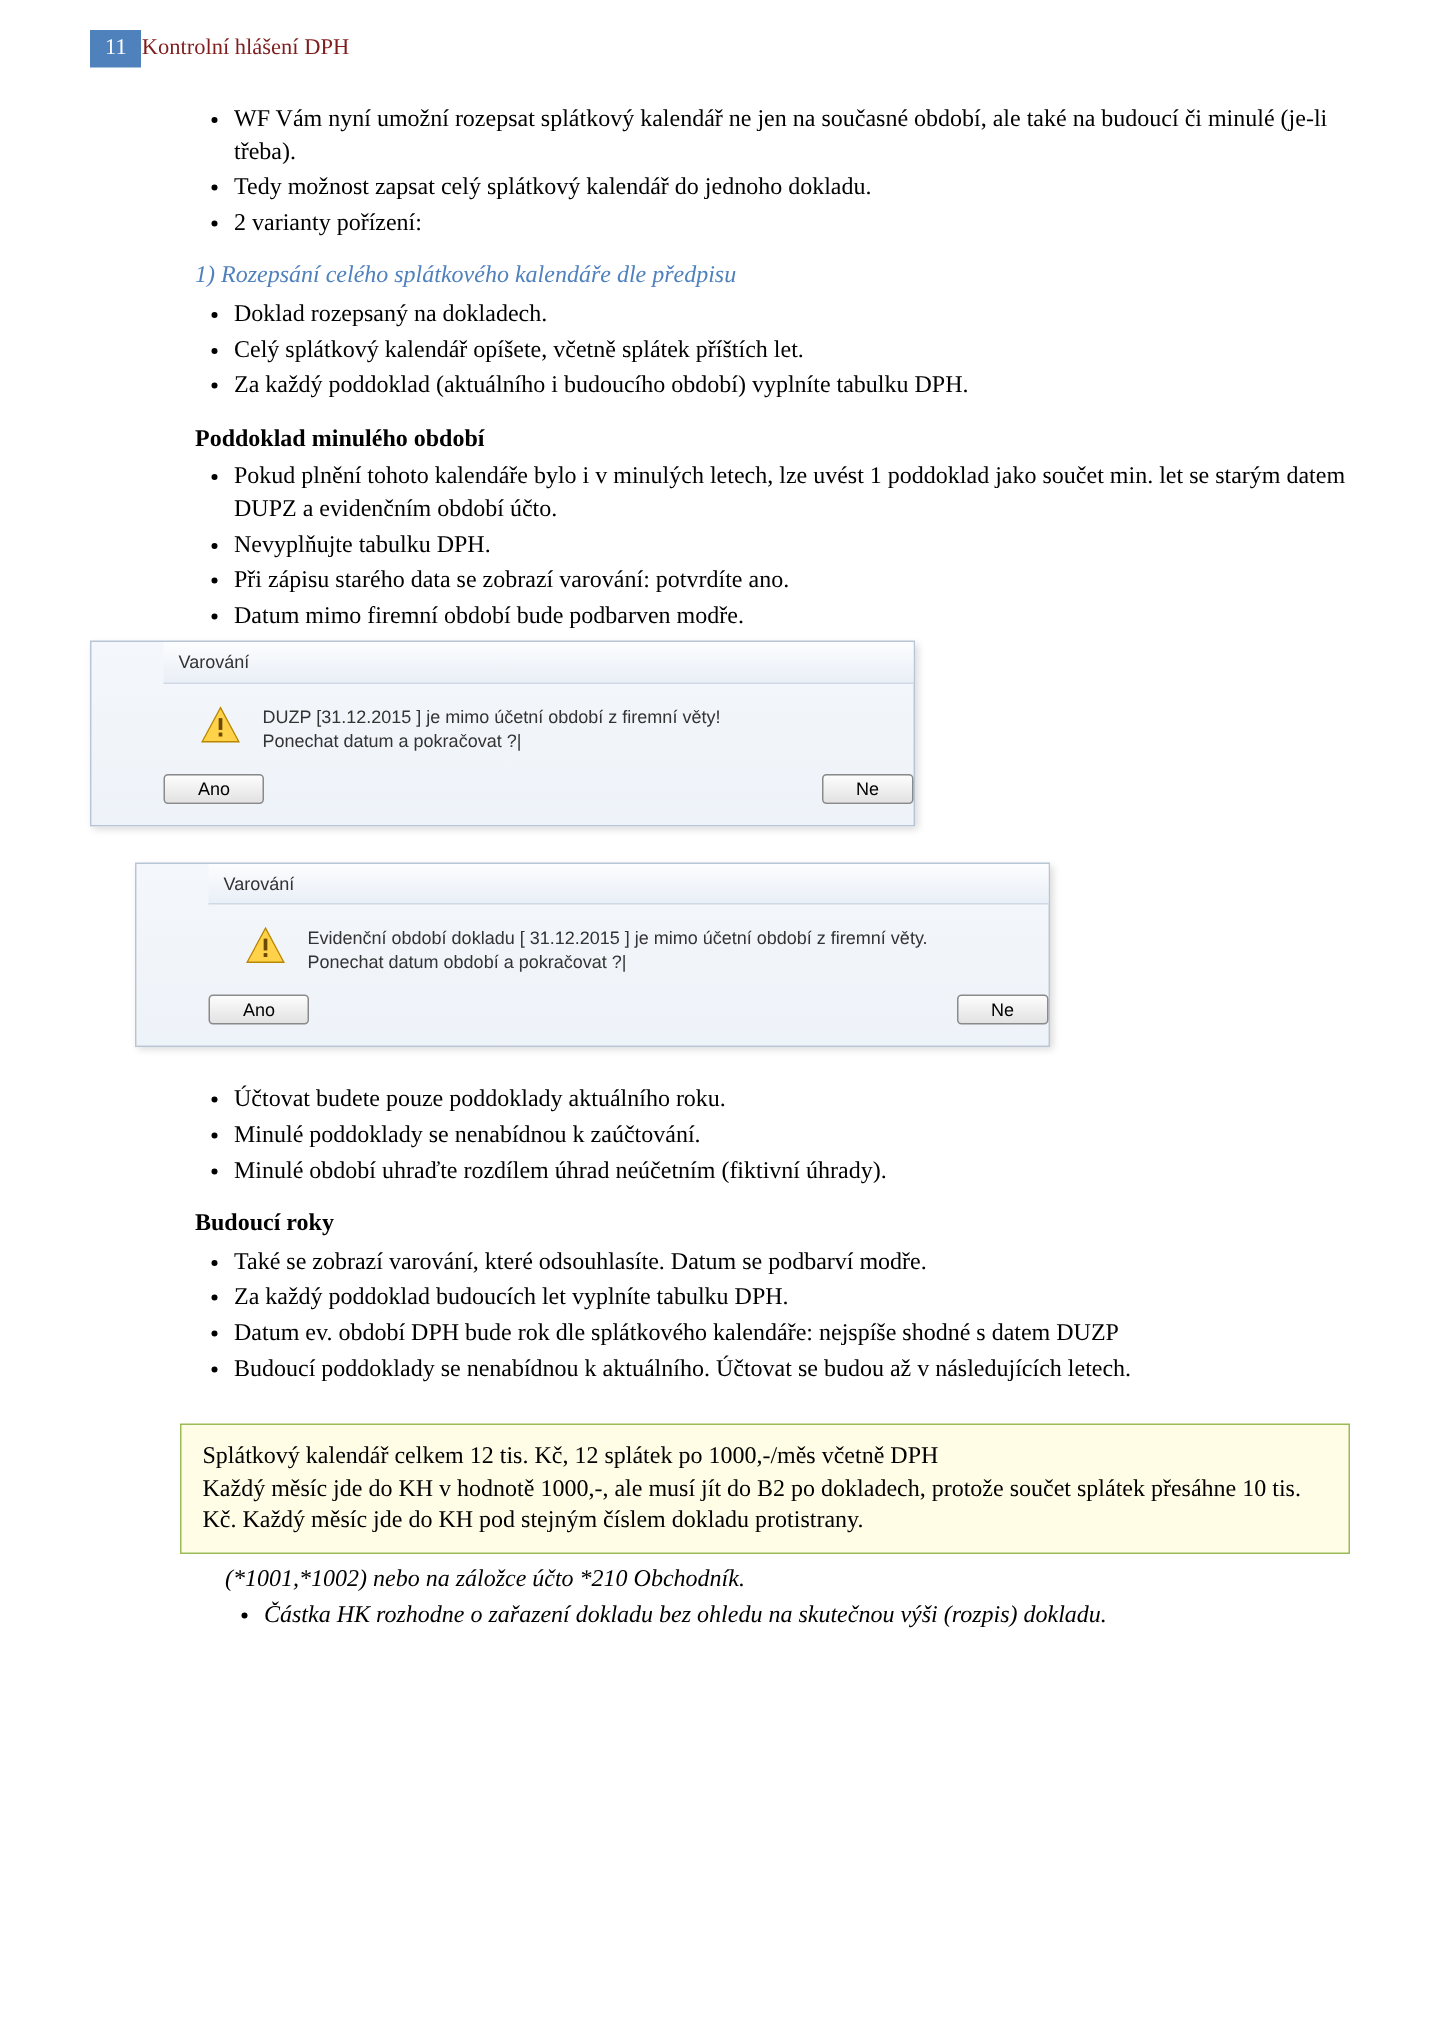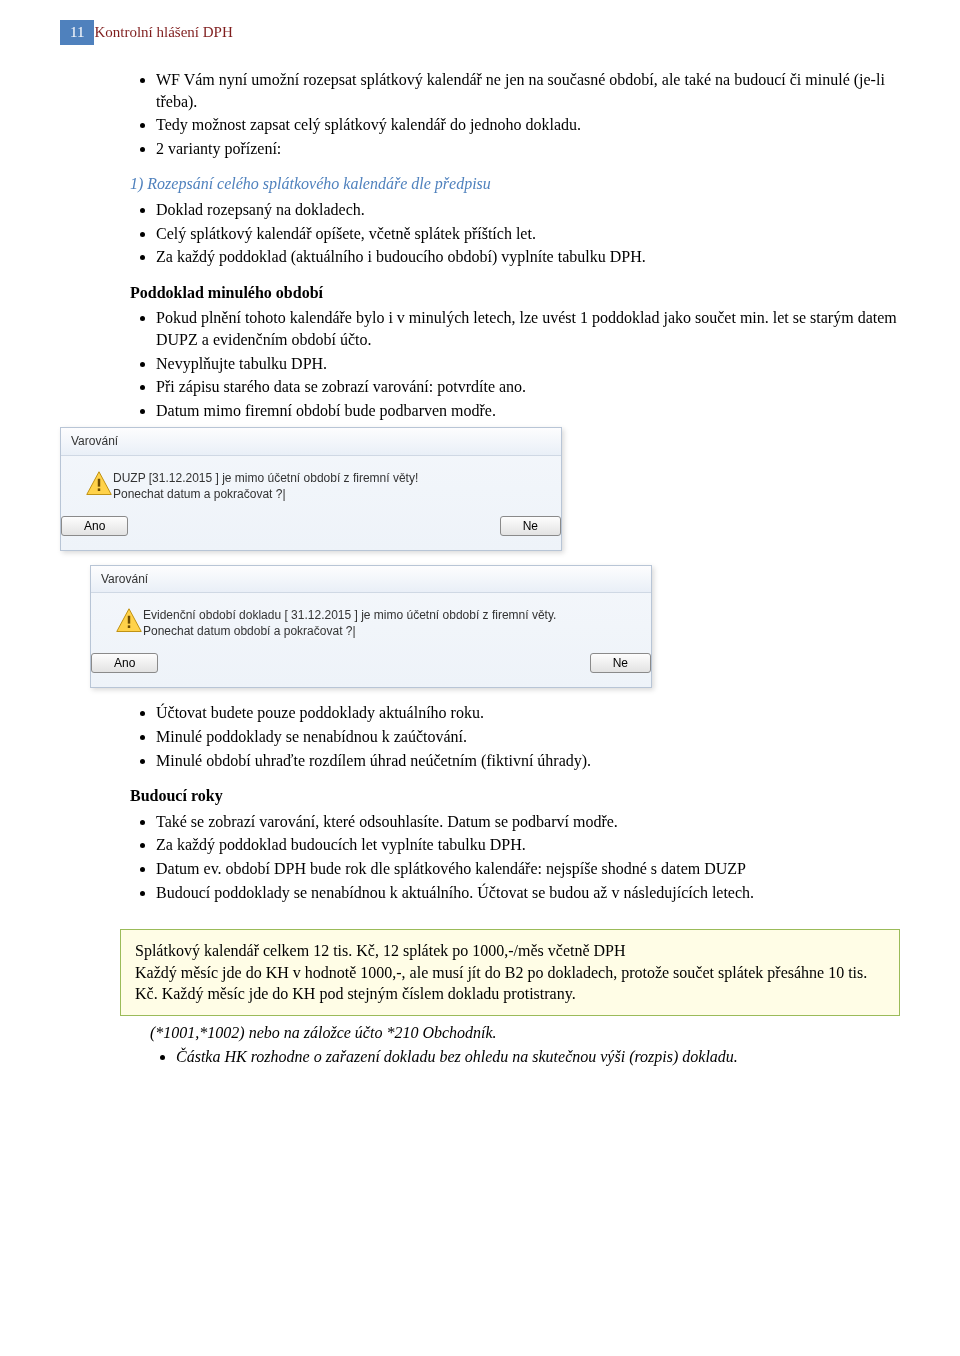--- a/index.html
+++ b/index.html
@@ -46,34 +46,36 @@
     font-style: italic;
     margin: 6px 0 2px 0;
   }
   .section-label {
     font-weight: bold;
     margin: 8px 0 2px 0;
   }
   .dialog {
     border: 1px solid #b8c5d6;
     background: linear-gradient(#f4f7fb, #eef3f9);
-    margin: 6px 0 14px 0;
+    margin: 6px 0 24px 0;
     box-shadow: 2px 2px 5px rgba(0,0,0,0.15);
     font-family: "Segoe UI", Tahoma, sans-serif;
     font-size: 12px;
     color: #333;
+    padding-left: 48px;
   }
   .dialog-title {
     padding: 5px 10px;
     background: linear-gradient(#fdfdfe, #e9eff7);
     border-bottom: 1px solid #cfd8e4;
   }
   .dialog-body {
     display: flex;
     align-items: flex-start;
+    gap: 14px;
     padding: 14px 18px 8px 24px;
   }
   .warn-icon {
     width: 28px;
     height: 28px;
     flex-shrink: 0;
   }
   .warn-icon svg { width: 100%; height: 100%; }
   .dialog-msg { line-height: 1.35; }
   .dialog-buttons {

